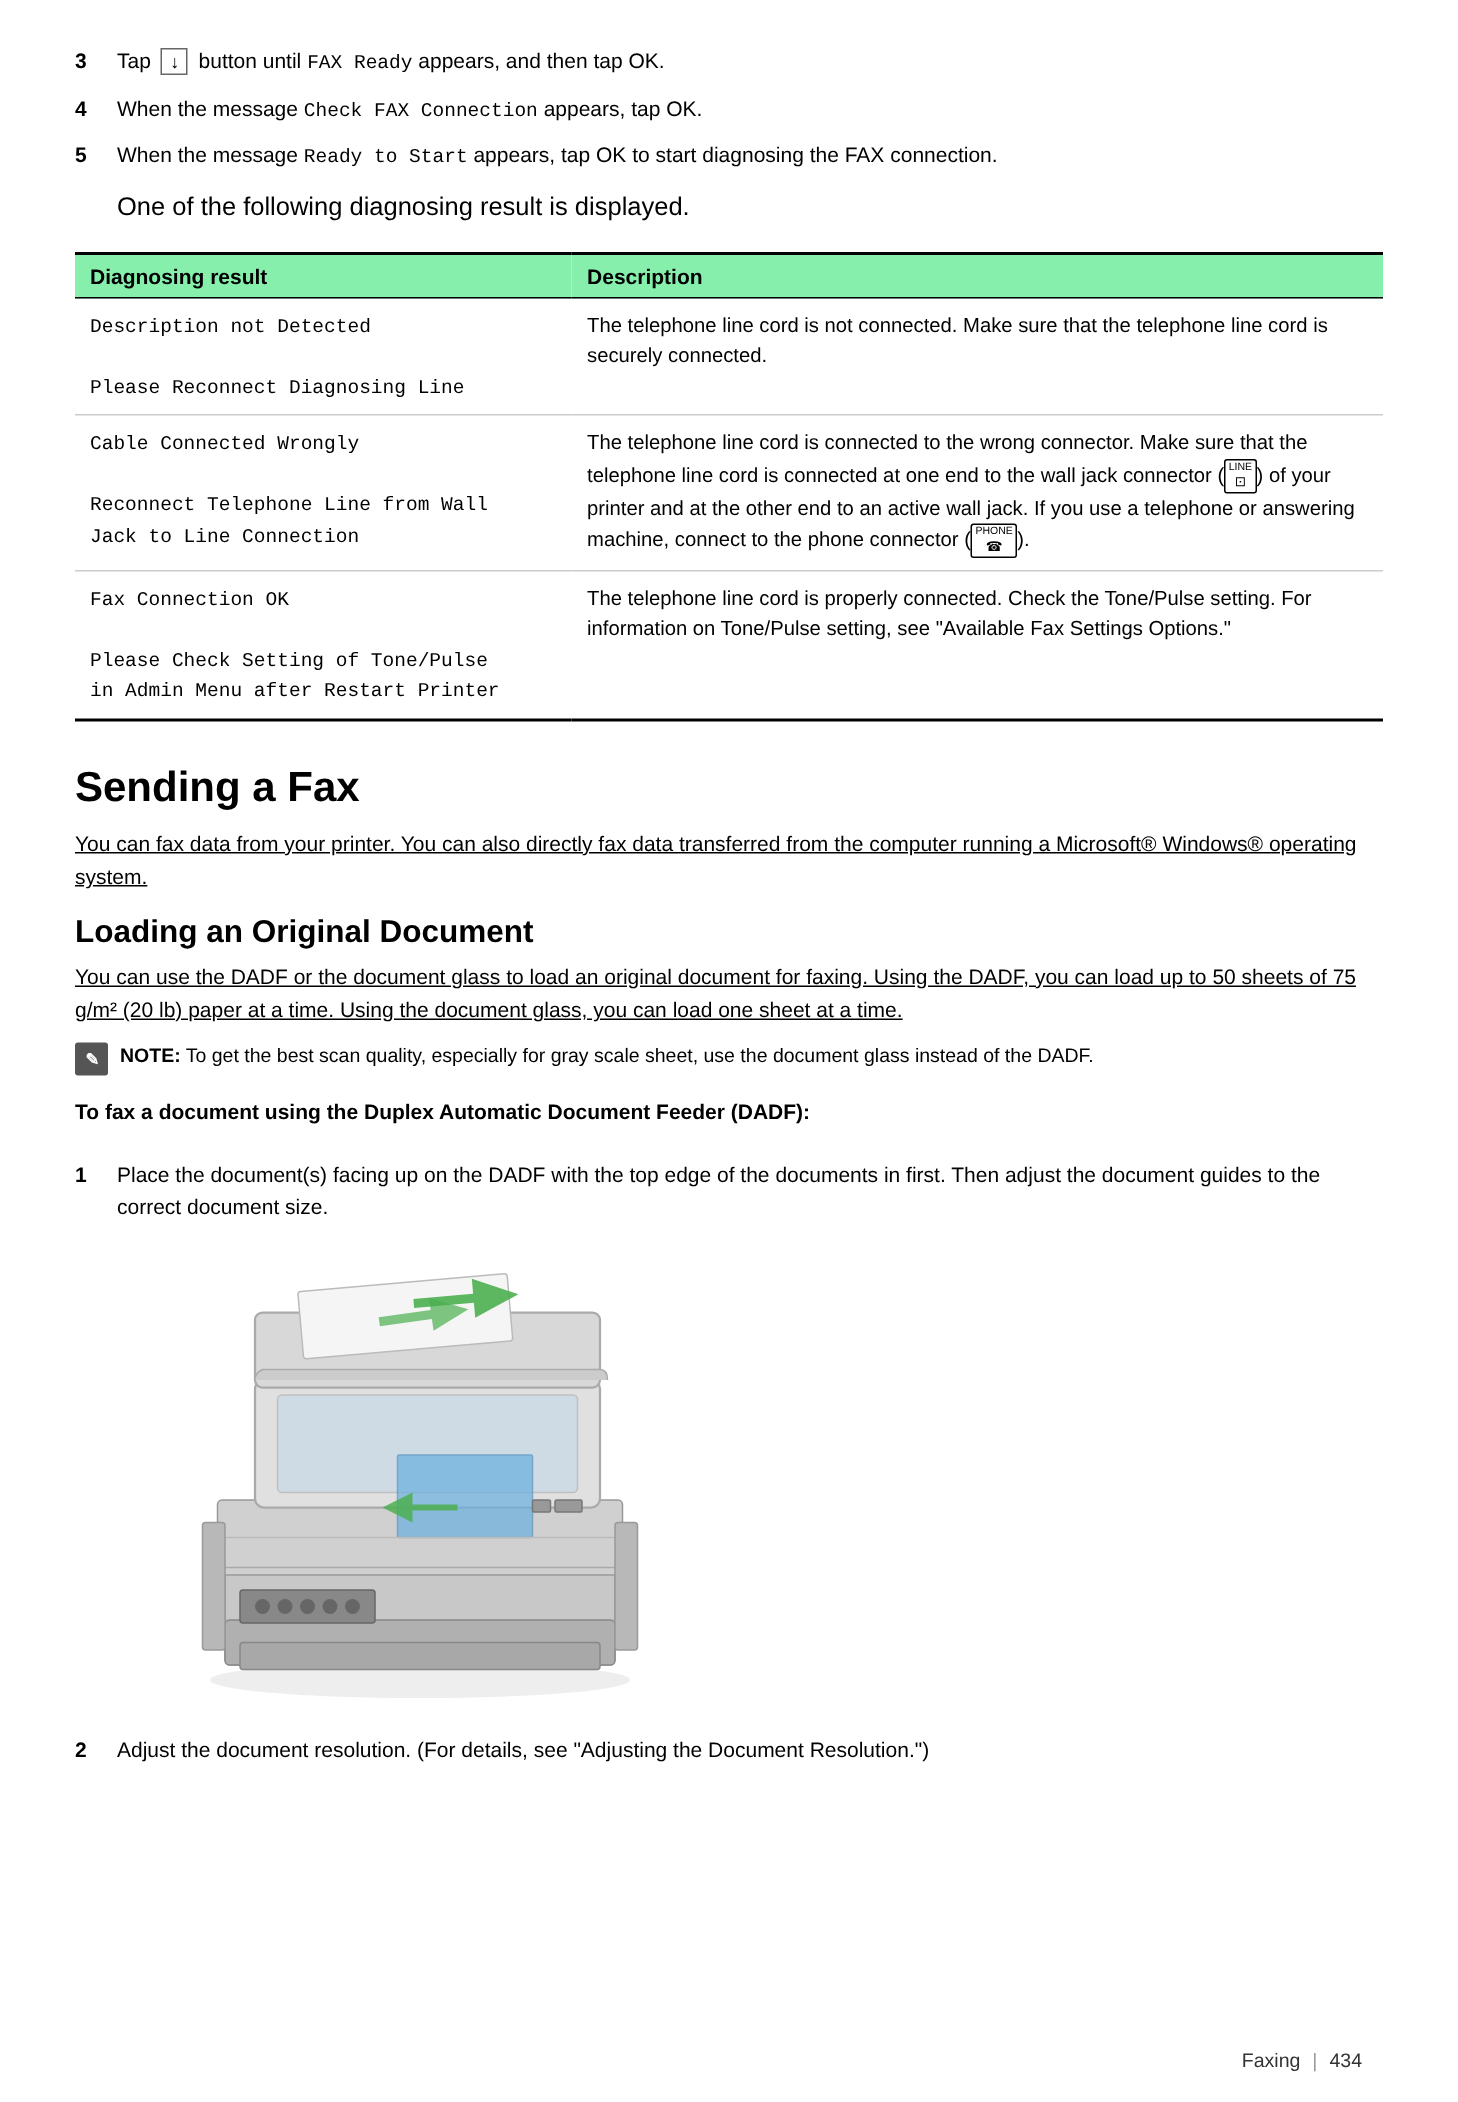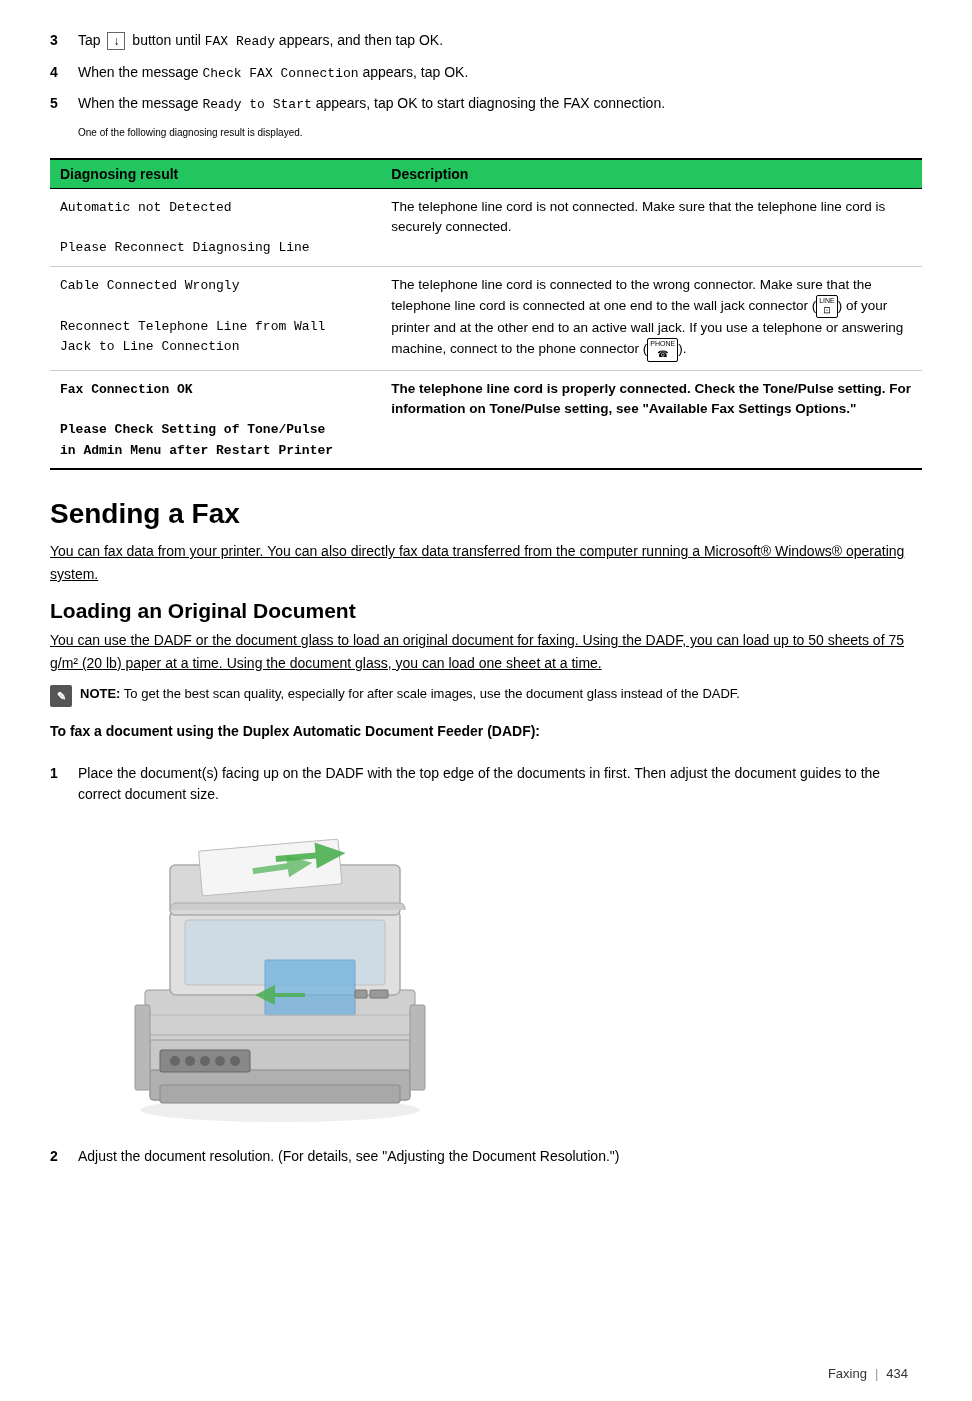--- a/index.html
+++ b/index.html
@@ -28,49 +28,48 @@
       font-size: 14px;
       line-height: 1.5;
     }
     code, .mono {
       font-family: 'Courier New', Courier, monospace;
       font-size: 13px;
     }
     .indent {
       margin-left: 28px;
       margin-bottom: 15px;
-      font-size: 10px;
+      font-size: 17px;
       line-height: 1.5;
     }
 
     
     .diag-table {
       width: 100%;
       border-collapse: collapse;
       margin: 18px 0 28px 0;
     }
     .diag-table th {
-      background: #22c55e;
+      background: #86efac;
       border-top: 2px solid #000;
       border-bottom: 1.5px solid #000;
       font-weight: bold;
       font-size: 14px;
       text-align: left;
       padding: 6px 10px;
     }
     .diag-table td {
       border-bottom: 1px solid #ccc;
       vertical-align: top;
       padding: 8px 10px;
       font-size: 13.5px;
       line-height: 1.5;
     }
     .diag-table tr:last-child td {
       border-bottom: 2px solid #000;
-      font-weight: bold;
     }
     .diag-table td:first-child {
       width: 38%;
     }
     .diag-table td:last-child {
       width: 62%;
     }
 
     
     .section-heading {
@@ -195,21 +194,21 @@
 
 <table class="diag-table">
   <thead>
     <tr>
       <th>Diagnosing result</th>
       <th>Description</th>
     </tr>
   </thead>
   <tbody id="table-body">
   <tr>
-        <td><code>Automatic not Detected</code><br><br><code>Please Reconnect Diagnosing Line</code></td>
+        <td><code>Description not Detected</code><br><br><code>Please Reconnect Diagnosing Line</code></td>
         <td>The telephone line cord is not connected. Make sure that the telephone line cord is securely connected.</td>
       </tr>
       <tr>
         <td><code>Cable Connected Wrongly</code><br><br><code style="white-space: pre;">Reconnect Telephone Line from Wall
 Jack to Line Connection</code></td>
         <td>The telephone line cord is connected to the wrong connector. Make sure that the telephone line cord is connected at one end to the wall jack connector (<span style="display:inline-block;border:1.5px solid #000;border-radius:2px;font-size:8px;padding:1px 2px;line-height:1.2;vertical-align:middle;font-family:Arial;"><span style="font-size:7px;display:block;text-align:center;">LINE</span><span style="font-size:9px;display:block;text-align:center;">⊡</span></span>) of your printer and at the other end to an active wall jack. If you use a telephone or answering machine, connect to the phone connector (<span style="display:inline-block;border:1.5px solid #000;border-radius:2px;font-size:8px;padding:1px 2px;line-height:1.2;vertical-align:middle;font-family:Arial;"><span style="font-size:7px;display:block;text-align:center;">PHONE</span><span style="font-size:9px;display:block;text-align:center;">☎</span></span>).</td>
       </tr>
       <tr>
         <td><code>Fax Connection OK</code><br><br><code style="white-space: pre;">Please Check Setting of Tone/Pulse
 in Admin Menu after Restart Printer</code></td>
@@ -226,21 +225,21 @@
 
 <div class="note-box">
   <div class="note-icon">
     <svg width="14" height="14" viewBox="0 0 14 14" fill="none" xmlns="http://www.w3.org/2000/svg">
       <rect width="14" height="14" fill="#555"></rect>
       <text x="3" y="11" font-family="Arial" font-size="11" font-weight="bold" fill="white">✎</text>
     </svg>
   </div>
   <div class="note-text">
     <strong>NOTE:</strong>
-    <span>To get the best scan quality, especially for after scale images, use the document glass instead of the DADF.</span>
+    <span>To get the best scan quality, especially for gray scale sheet, use the document glass instead of the DADF.</span>
   </div>
 </div>
 
 <p class="dadf-heading">To fax a document using the Duplex Automatic Document Feeder (DADF):</p>
 
 <div class="numbered-steps">
 
   <div class="step-row">
     <span class="step-num">1</span>
     <div class="step-content">Place the document(s) facing up on the DADF with the top edge of the documents in first. Then adjust the document guides to the correct document size.</div>

